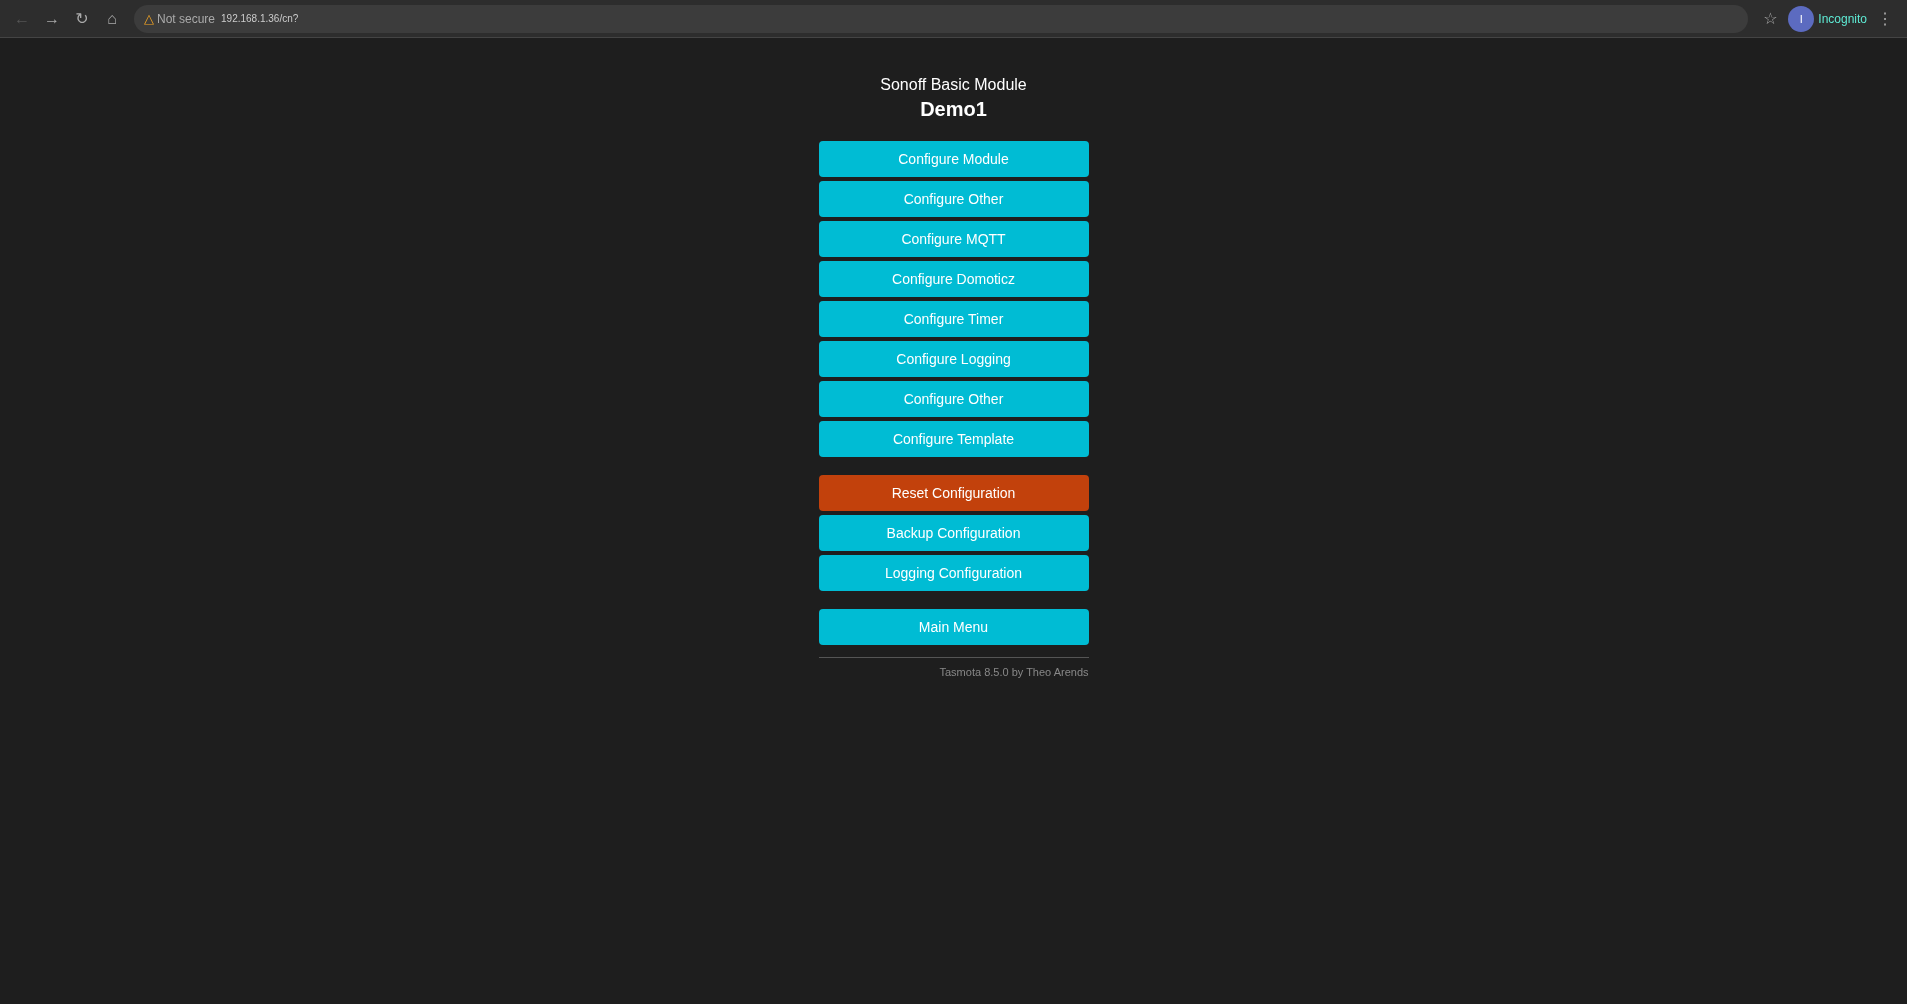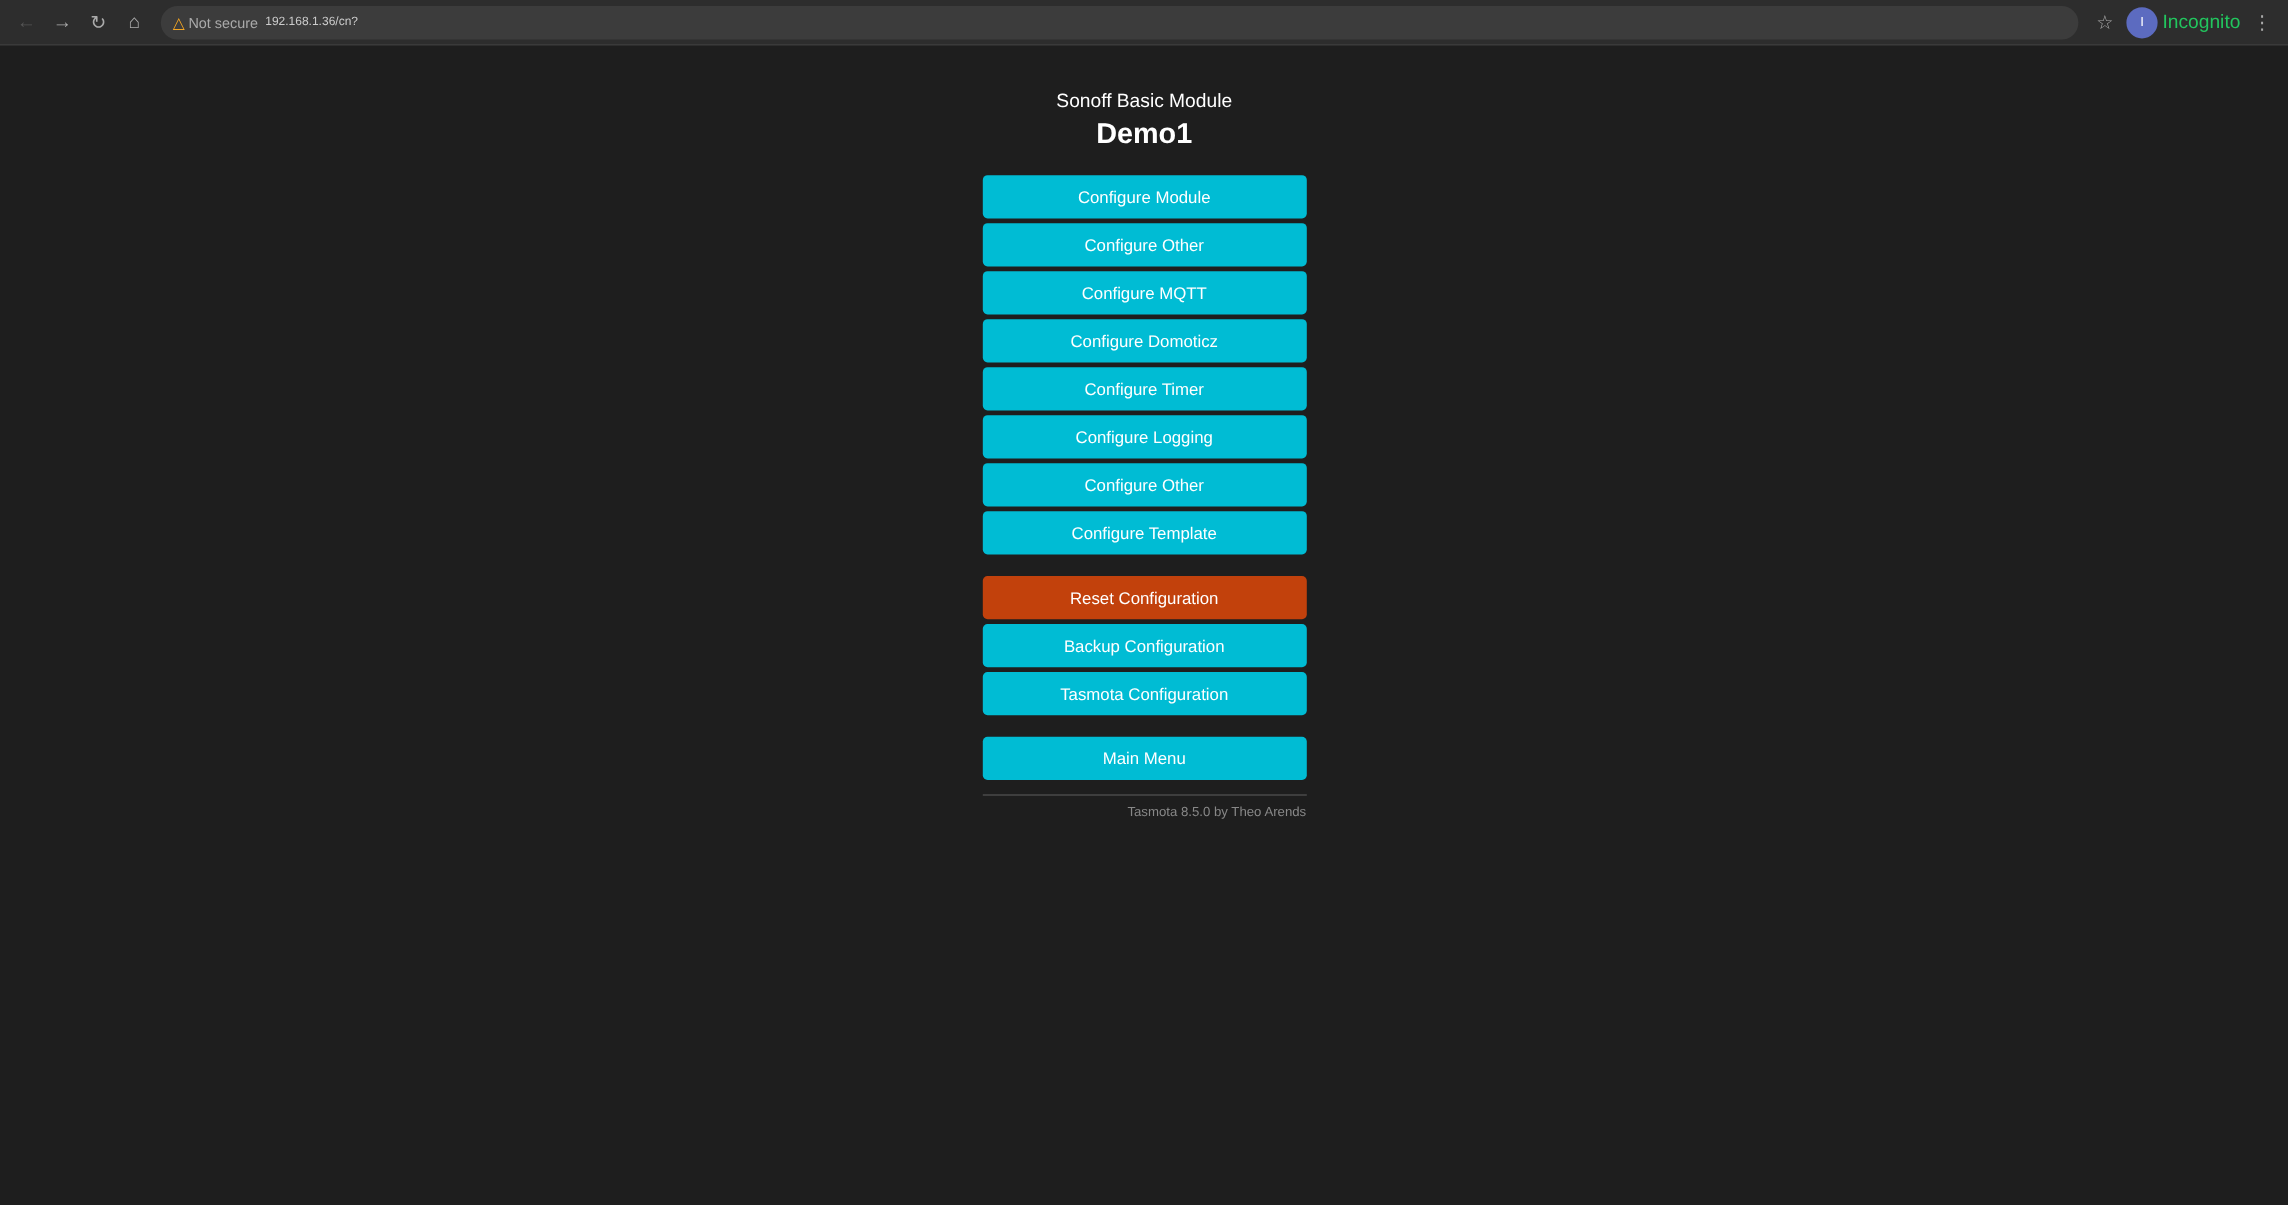--- a/index.html
+++ b/index.html
@@ -105,22 +105,22 @@
       background-color: #5c6bc0;
       border-radius: 50%;
       display: flex;
       align-items: center;
       justify-content: center;
       font-size: 11px;
       color: white;
     }
 
     .incognito-label {
-      color: #22c55e;
-      font-size: 16px;
+      color: #5eead4;
+      font-size: 12px;
     }
 
     
     .page-content {
       background-color: #1e1e1e;
       min-height: calc(100vh - 38px);
       display: flex;
       flex-direction: column;
       align-items: center;
       padding: 38px 20px;
@@ -129,21 +129,21 @@
     .page-title {
       color: #ffffff;
       font-size: 16px;
       font-weight: normal;
       text-align: center;
       margin-bottom: 4px;
     }
 
     .device-name {
       color: #ffffff;
-      font-size: 24px;
+      font-size: 20px;
       font-weight: bold;
       text-align: center;
       margin-bottom: 20px;
     }
 
     .buttons-container {
       display: flex;
       flex-direction: column;
       gap: 4px;
       width: 270px;
@@ -223,21 +223,21 @@
     <button class="config-btn">Configure Domoticz</button>
     <button class="config-btn">Configure Timer</button>
     <button class="config-btn">Configure Logging</button>
     <button class="config-btn">Configure Other</button>
     <button class="config-btn">Configure Template</button>
 
     <div class="spacer"></div>
 
     <button class="config-btn red">Reset Configuration</button>
     <button class="config-btn">Backup Configuration</button>
-    <button class="config-btn">Tasmota Configuration</button>
+    <button class="config-btn">Logging Configuration</button>
 
     <div class="spacer"></div>
 
     <button class="config-btn">Main Menu</button>
 
     <hr class="divider">
     <div class="footer-text">Tasmota 8.5.0 by Theo Arends</div>
   </div>
 </div>
 

